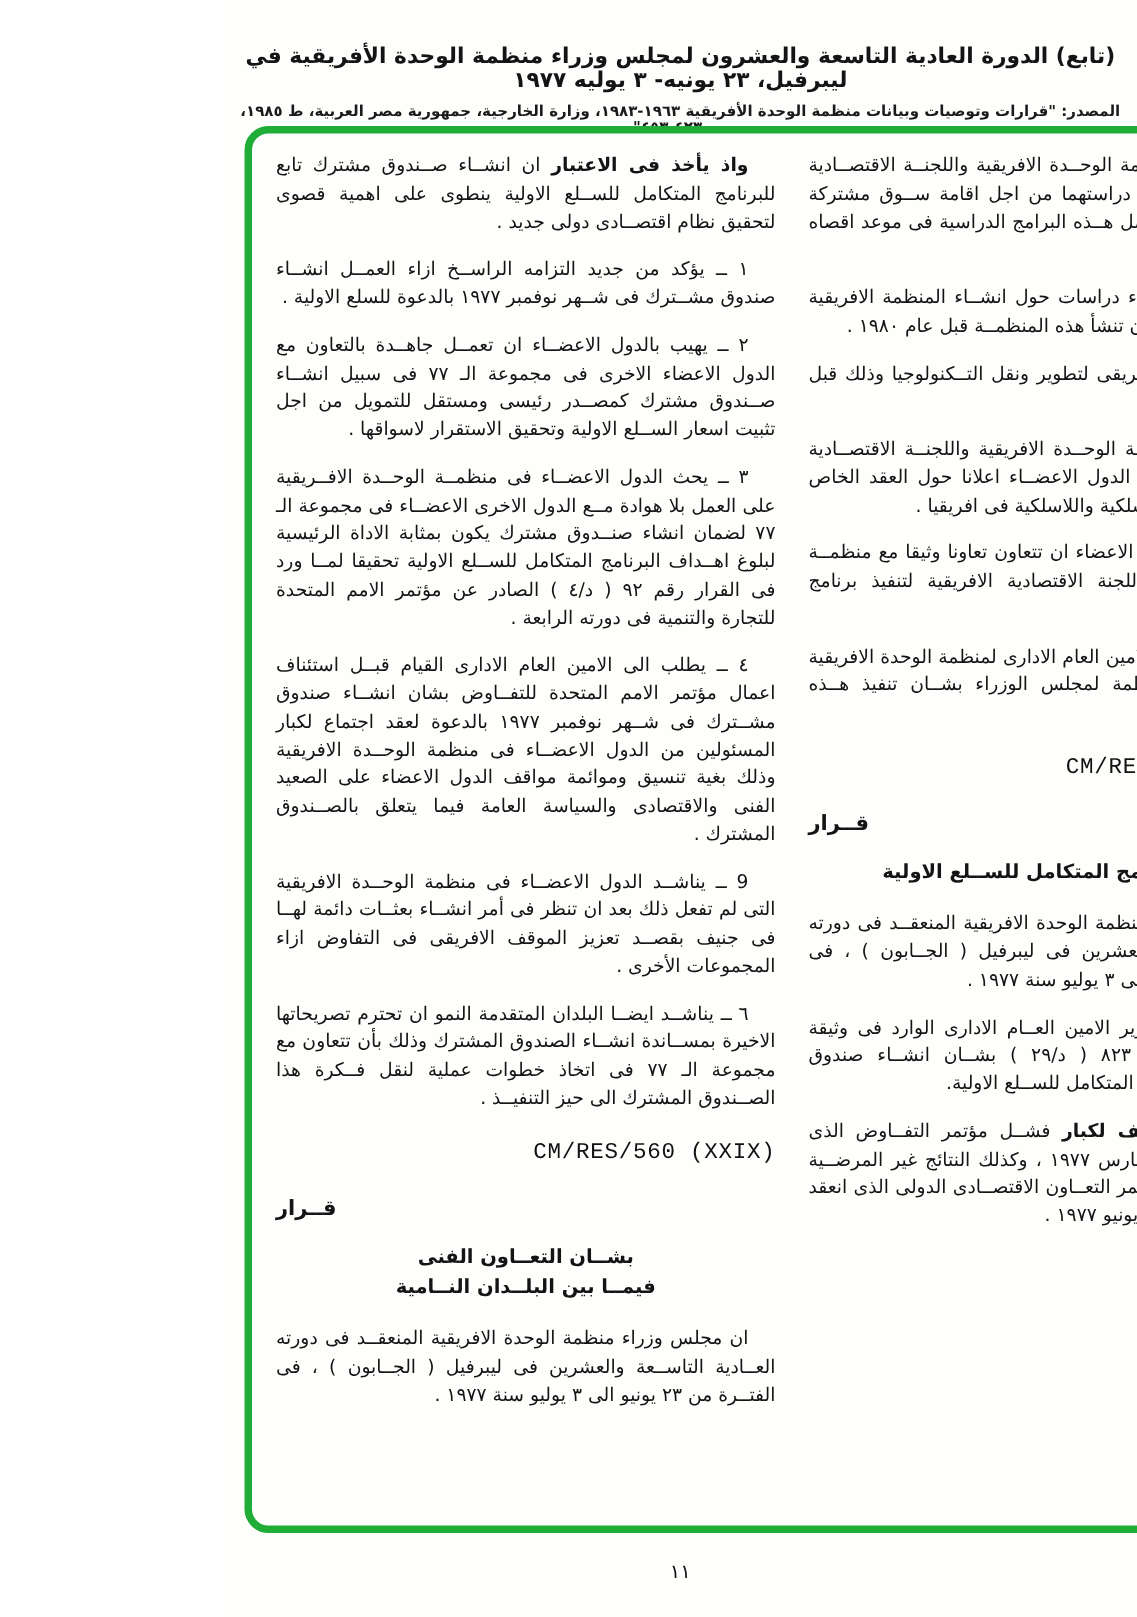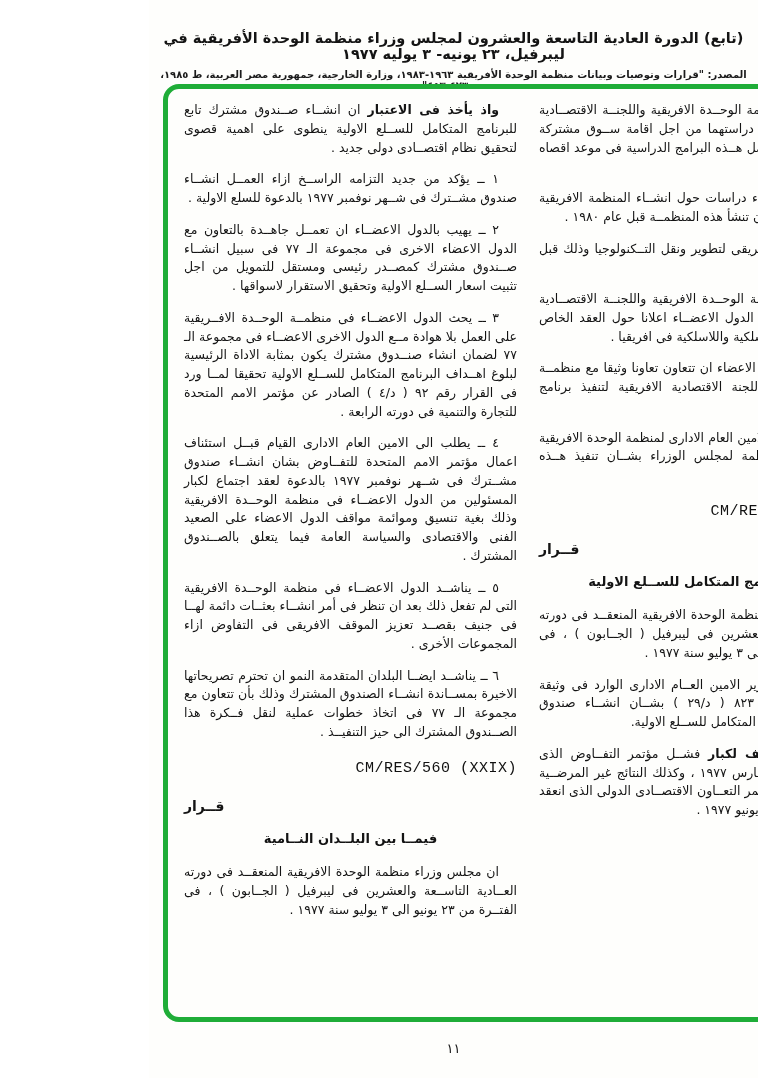--- a/index.html
+++ b/index.html
@@ -95,26 +95,27 @@
         <p class="para"><b class="lead">بعد ان بحث</b><span> تقرير الامين العــام الادارى الوارد فى وثيقة مجلس الوزراء رقم ٨٢٣ ( د/٢٩ ) بشــان انشــاء صندوق مشــترك تابع للبرنامج المتكامل للســلع الاولية.</span></p>
         <p class="para"><b class="lead">واذ يسجل باسف لكبار</b><span> فشــل مؤتمر التفــاوض الذى انعقد فى جنيف فى مارس ١٩٧٧ ، وكذلك النتائج غير المرضــية التى اســفر عنهــا مؤتمر التعــاون الاقتصــادى الدولى الذى انعقد فى باريس فى مايو ــ يونيو ١٩٧٧ .</span></p>
       </div>
 
       <div class="col">
         <p class="para"><b class="lead">واذ يأخذ فى الاعتبار</b><span> ان انشــاء صــندوق مشترك تابع للبرنامج المتكامل للســلع الاولية ينطوى على اهمية قصوى لتحقيق نظام اقتصــادى دولى جديد .</span></p>
         <p class="para"><span>١ ــ يؤكد من جديد التزامه الراســخ ازاء العمــل انشــاء صندوق مشــترك فى شــهر نوفمبر ١٩٧٧ بالدعوة للسلع الاولية .</span></p>
         <p class="para"><span>٢ ــ يهيب بالدول الاعضــاء ان تعمــل جاهــدة بالتعاون مع الدول الاعضاء الاخرى فى مجموعة الـ ٧٧ فى سبيل انشــاء صــندوق مشترك كمصــدر رئيسى ومستقل للتمويل من اجل تثبيت اسعار الســلع الاولية وتحقيق الاستقرار لاسواقها .</span></p>
         <p class="para"><span>٣ ــ يحث الدول الاعضــاء فى منظمــة الوحــدة الافــريقية على العمل بلا هوادة مــع الدول الاخرى الاعضــاء فى مجموعة الـ ٧٧ لضمان انشاء صنــدوق مشترك يكون بمثابة الاداة الرئيسية لبلوغ اهــداف البرنامج المتكامل للســلع الاولية تحقيقا لمــا ورد فى القرار رقم ٩٢ ( د/٤ ) الصادر عن مؤتمر الامم المتحدة للتجارة والتنمية فى دورته الرابعة .</span></p>
         <p class="para"><span>٤ ــ يطلب الى الامين العام الادارى القيام قبــل استئناف اعمال مؤتمر الامم المتحدة للتفــاوض بشان انشــاء صندوق مشــترك فى شــهر نوفمبر ١٩٧٧ بالدعوة لعقد اجتماع لكبار المسئولين من الدول الاعضــاء فى منظمة الوحــدة الافريقية وذلك بغية تنسيق وموائمة مواقف الدول الاعضاء على الصعيد الفنى والاقتصادى والسياسة العامة فيما يتعلق بالصــندوق المشترك .</span></p>
-        <p class="para"><span>٥ ــ يناشــد الدول الاعضــاء فى منظمة الوحــدة الافريقية التى لم تفعل ذلك بعد ان تنظر فى أمر انشــاء بعثــات دائمة لهــا فى جنيف بقصــد تعزيز الموقف الافريقى فى التفاوض ازاء المجموعات الأخرى .</span></p>
+        <p class="para"><span>9 ــ يناشــد الدول الاعضــاء فى منظمة الوحــدة الافريقية التى لم تفعل ذلك بعد ان تنظر فى أمر انشــاء بعثــات دائمة لهــا فى جنيف بقصــد تعزيز الموقف الافريقى فى التفاوض ازاء المجموعات الأخرى .</span></p>
         <p class="para"><span>٦ ــ يناشــد ايضــا البلدان المتقدمة النمو ان تحترم تصريحاتها الاخيرة بمســاندة انشــاء الصندوق المشترك وذلك بأن تتعاون مع مجموعة الـ ٧٧ فى اتخاذ خطوات عملية لنقل فــكرة هذا الصــندوق المشترك الى حيز التنفيــذ .</span></p>
 
         <div class="res-ref">CM/RES/560 (XXIX)</div>
         <div class="res-title">قــرار</div>
         <div class="res-subtitle">
+          <div>بشــان التعــاون الفنى</div>
           <div>فيمــا بين البلــدان النــامية</div>
         </div>
 
         <p class="para"><span>ان مجلس وزراء منظمة الوحدة الافريقية المنعقــد فى دورته العــادية التاســعة والعشرين فى ليبرفيل ( الجــابون ) ، فى الفتــرة من ٢٣ يونيو الى ٣ يوليو سنة ١٩٧٧ .</span></p>
       </div>
 
     </div>
   </div>
 
   <div class="page-number">١١</div>

